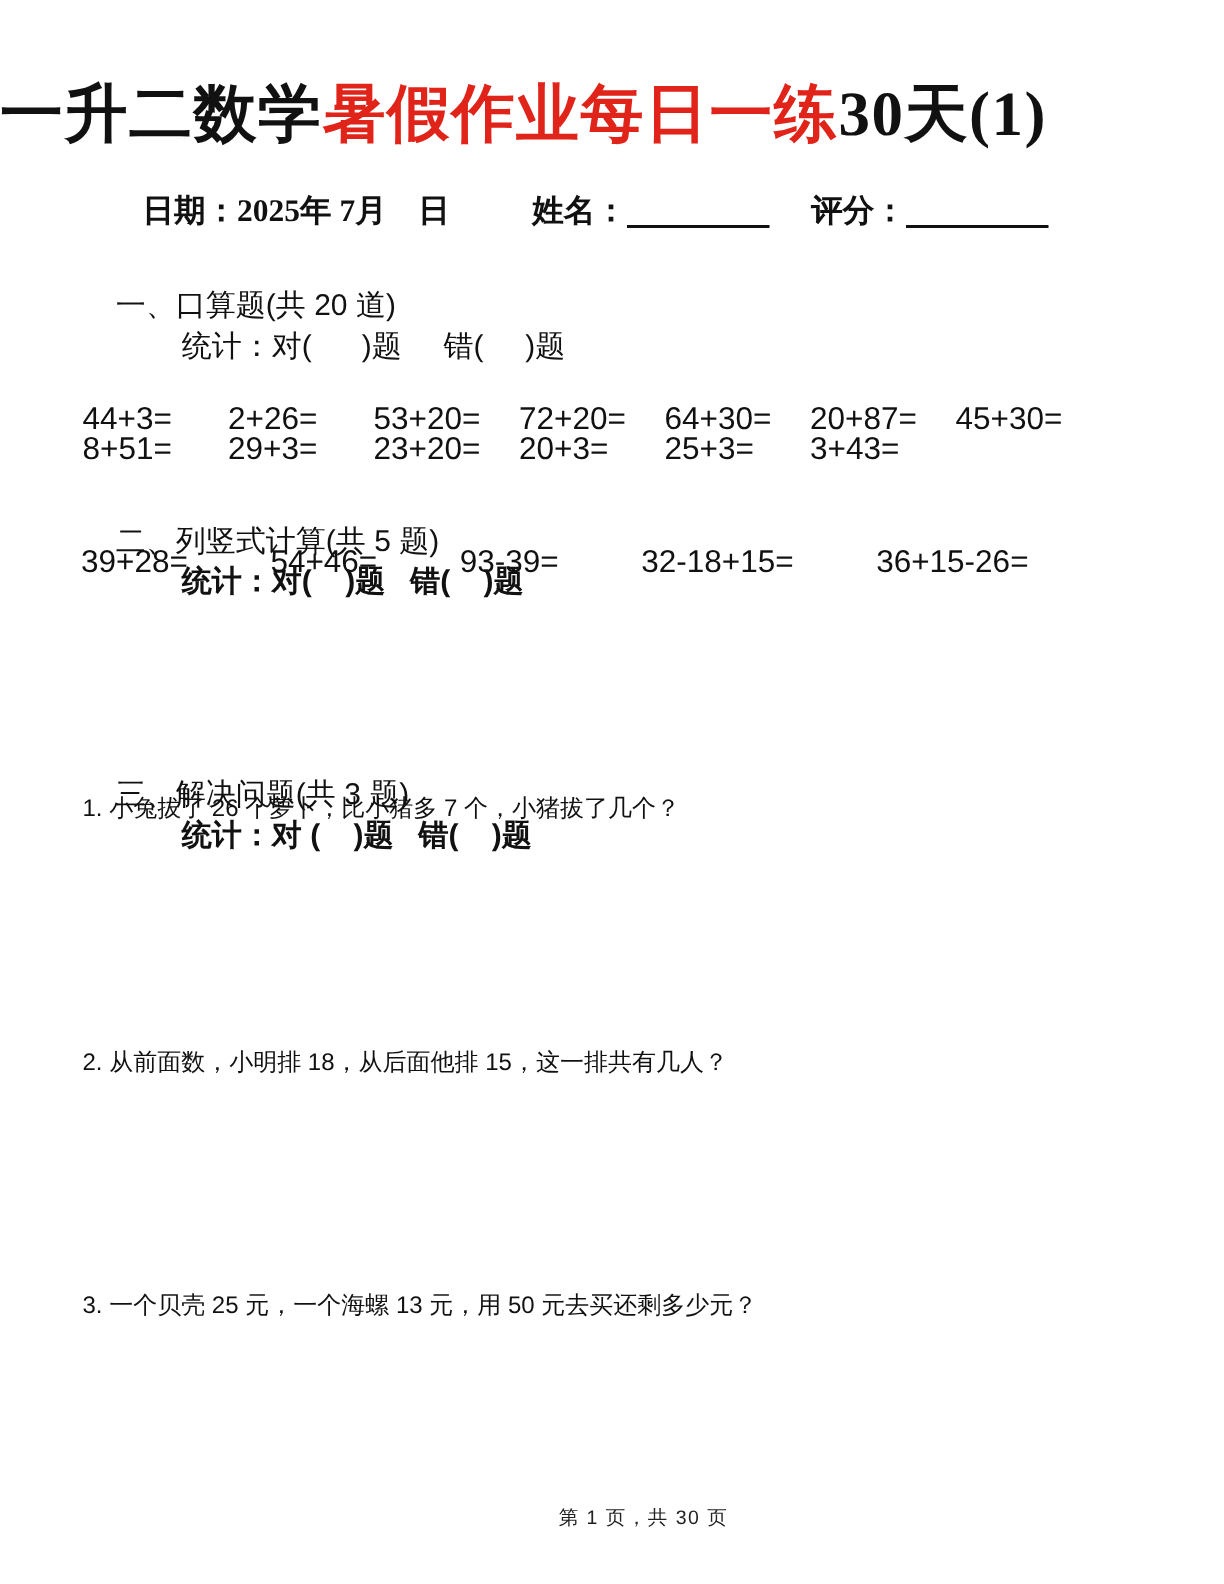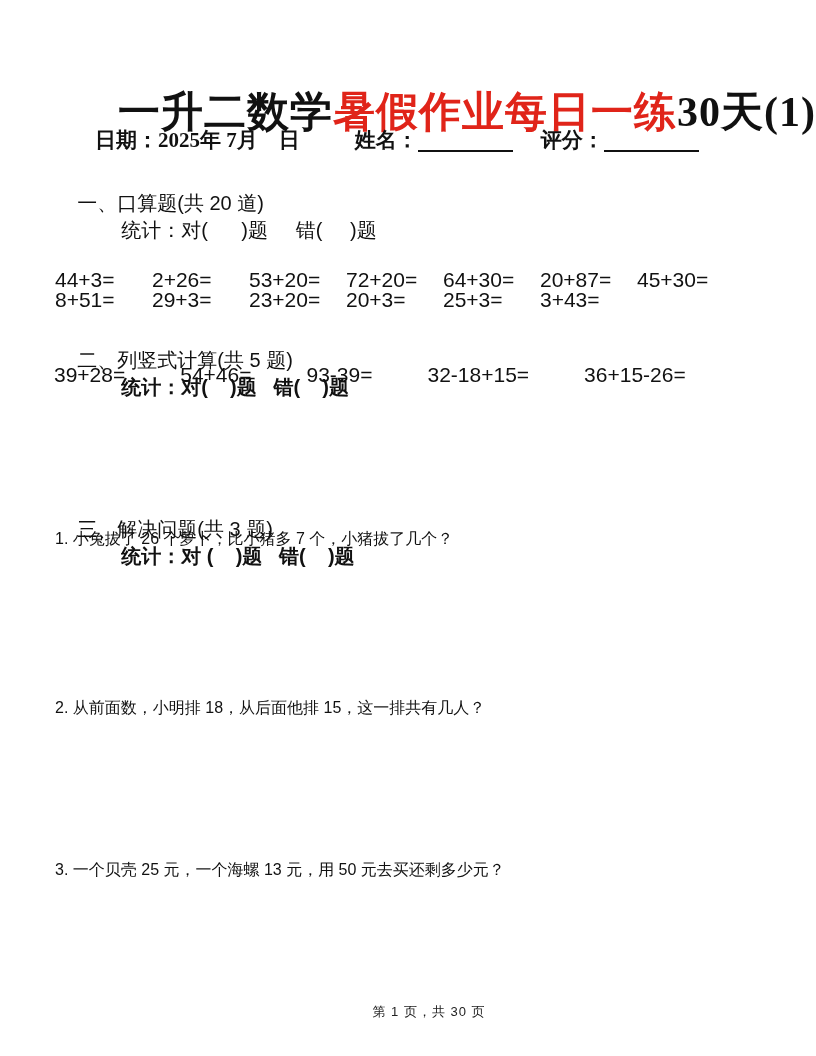--- a/index.html
+++ b/index.html
@@ -12,27 +12,26 @@
     overflow: hidden;
     font-family: "Liberation Sans", sans-serif;
     color: #111111;
   }
   
   .title {
     position: absolute;
     top: 48px;
     left: 0;
     width: 100%;
-    text-align: right;
+    text-align: left;
     font-family: "Liberation Serif", serif;
     font-weight: 900;
     font-size: 42px;
     letter-spacing: 1px;
     white-space: nowrap;
-    margin-top: 36px;
   }
   .title .red { color: var(--accent, #e02419); }
   
   .meta-line {
     position: absolute;
     top: 126px;
     left: 95px;
     display: flex;
     align-items: center;
     font-family: "Liberation Serif", serif;

